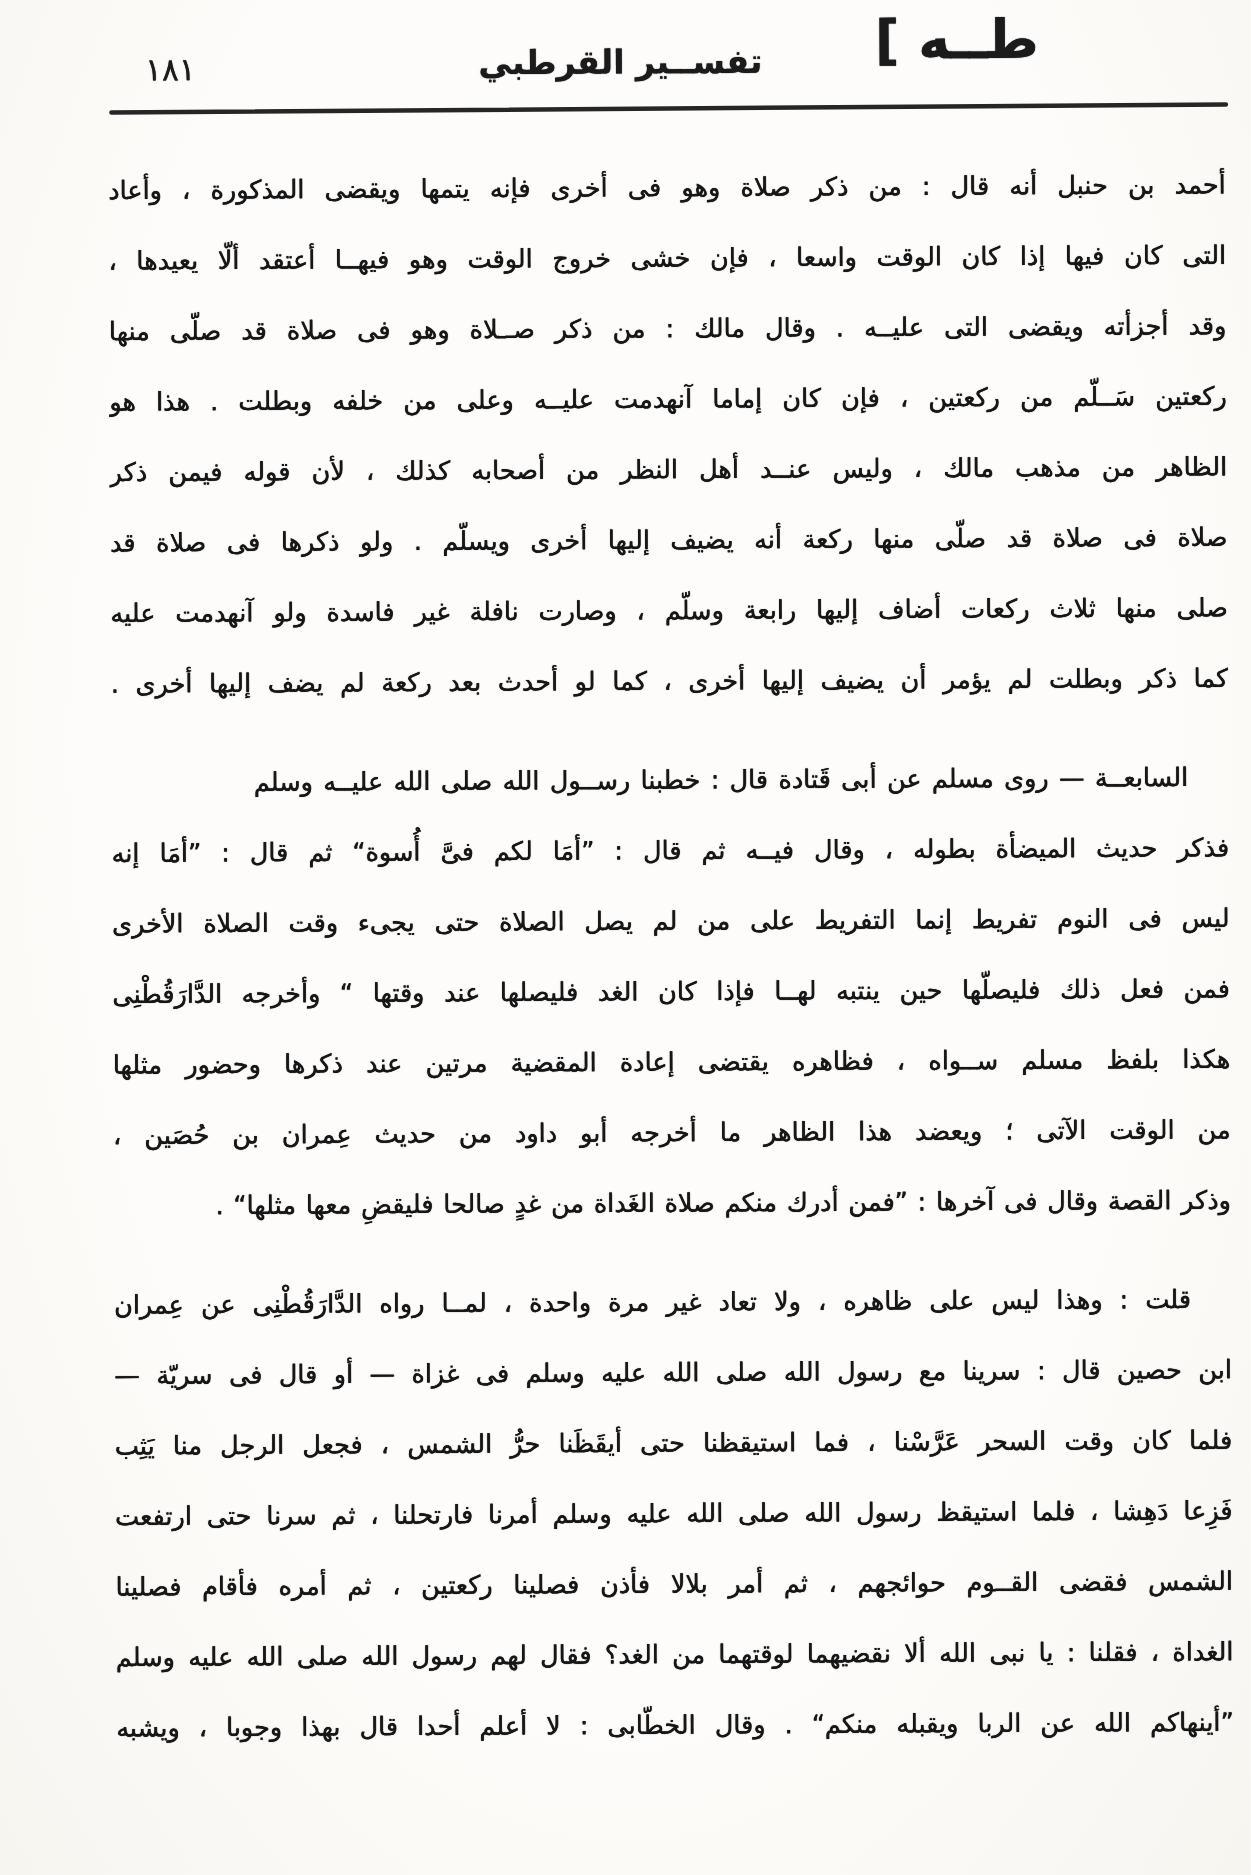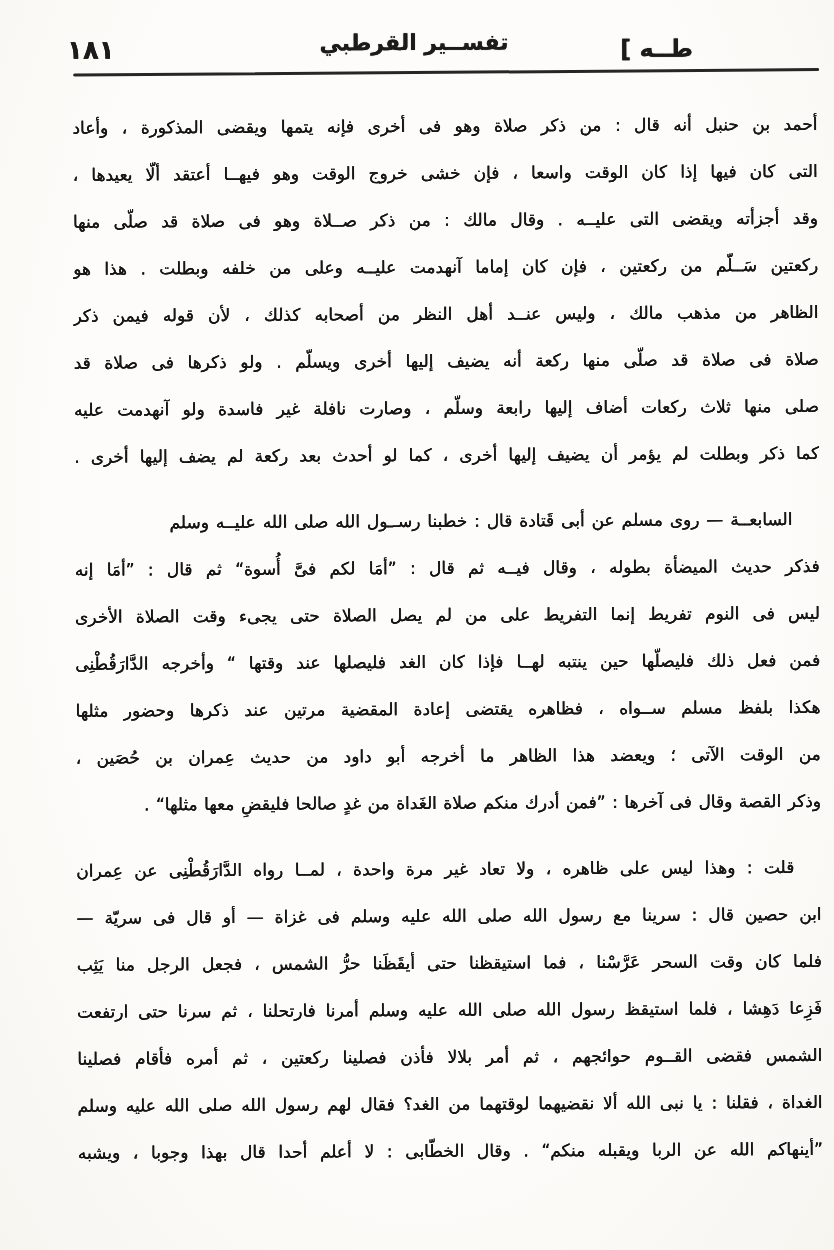--- a/index.html
+++ b/index.html
@@ -16,34 +16,34 @@
     background: radial-gradient(ellipse at 50% 40%, #fdfcfa 60%, #f7f5f0 100%);
   }
   .content {
     position: absolute; inset: 0;
     transform: rotate(-0.3deg);
     transform-origin: 50% 50%;
   }
   
   .page-header { position: relative; height: 78px; }
   .surah-marker {
-    position: absolute; top: 36px; right: 138px;
-    font-size: 24px; font-weight: bold;
+    position: absolute; top: 8px; right: 138px;
+    font-size: 36px; font-weight: bold;
     text-shadow: 0 0 0.7px #111;
     direction: rtl;
   }
   .book-title {
     position: absolute; top: 30px; left: 0; right: 0;
     text-align: center;
     font-size: 22px; font-weight: bold;
     text-shadow: 0 0 0.7px #111;
   }
   .page-number {
-    position: absolute; top: 33px; left: 70px;
-    font-size: 26px; font-weight: bold;
+    position: absolute; top: 33px; left: 100px;
+    font-size: 21px; font-weight: normal;
     text-shadow: 0 0 0.6px #111;
   }
   .header-divider {
     position: absolute; top: 71px; left: 76px; right: 12px;
     height: 3px; background: #262626; border-radius: 2px;
     transform: rotate(-0.12deg);
   }
   
   .page-body {
     position: relative;

